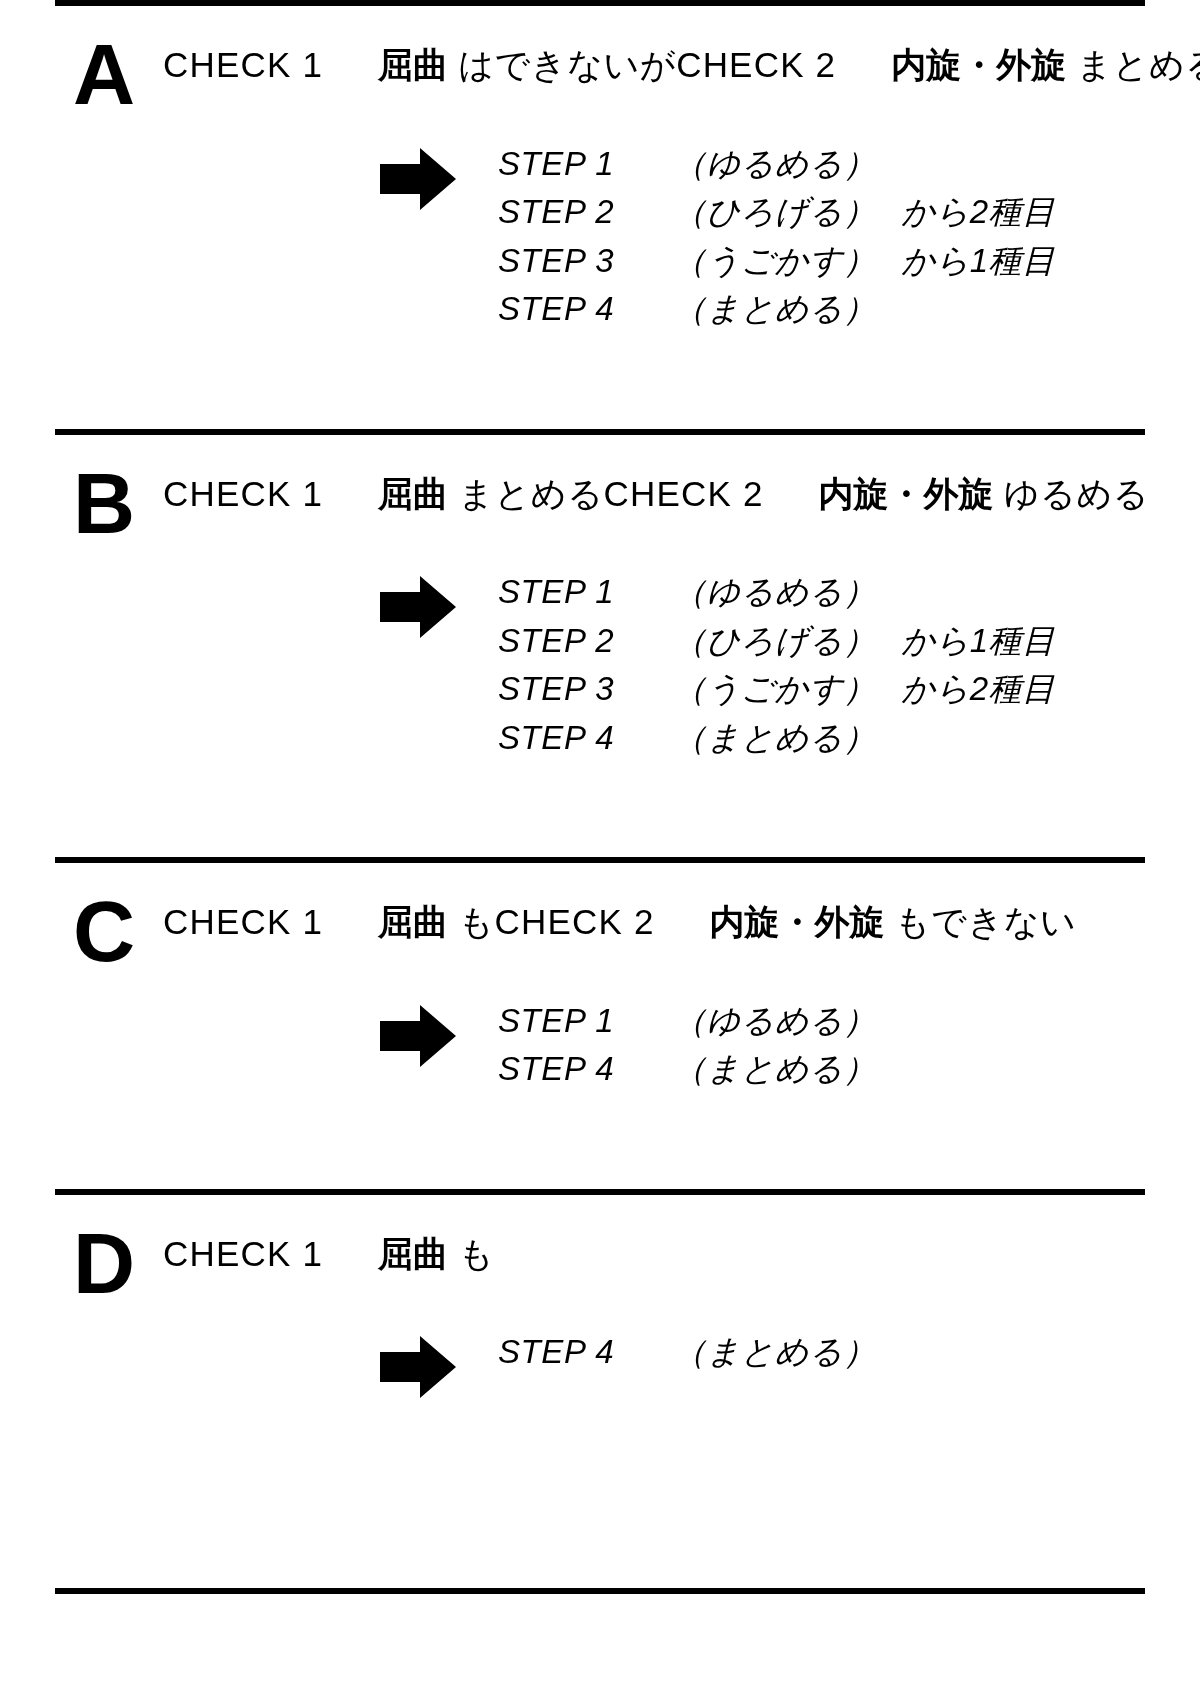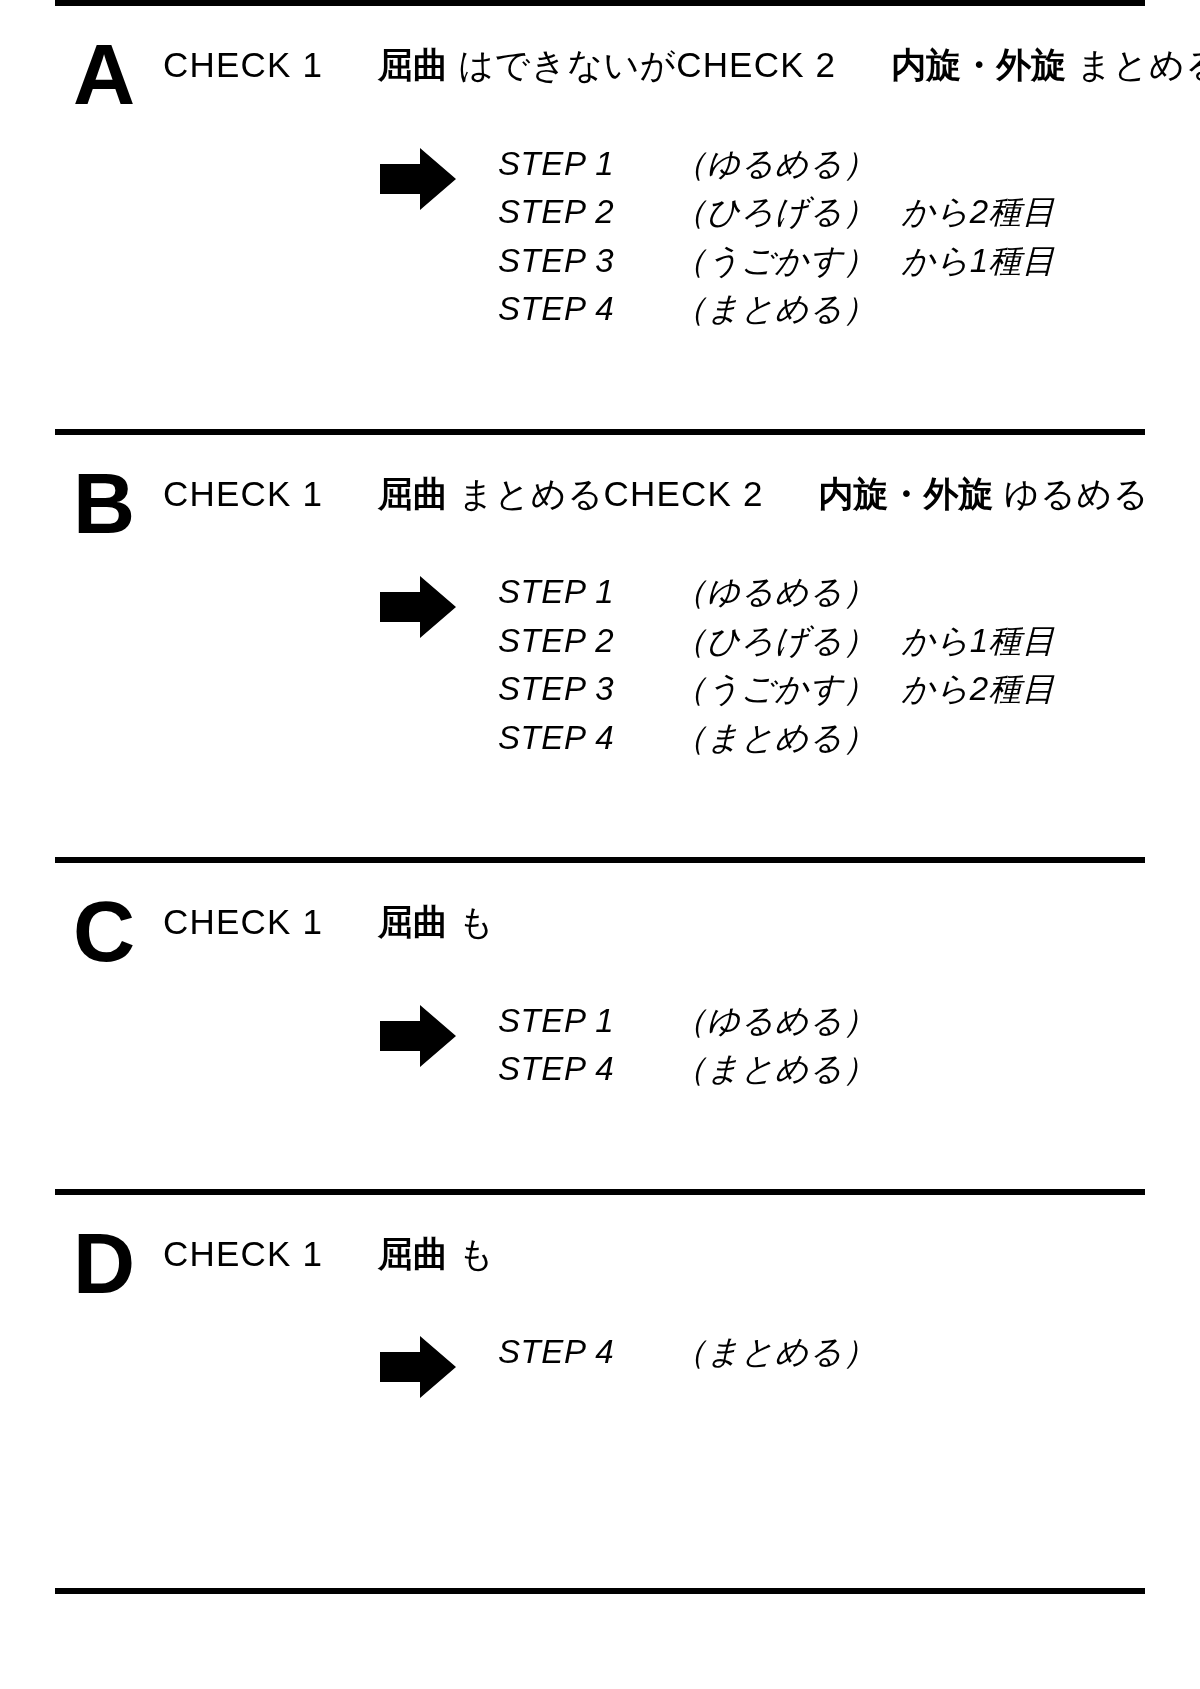--- a/index.html
+++ b/index.html
@@ -213,20 +213,23 @@
 
   <div class="rule"></div>
 
   <div class="section">
     <div class="check-block">
       <div class="section-letter">C</div>
       <div class="check-lines">
         <div class="check-line">
           <span class="check-label">CHECK 1</span><span class="check-term">屈曲</span><span class="check-tail"> も</span>
         </div>
+        <div class="check-line">
+          <span class="check-label">CHECK 2</span><span class="check-term">内旋・外旋</span><span class="check-tail"> もできない</span>
+        </div>
       </div>
     </div>
     <div class="steps-block">
       <svg class="arrow-icon" viewBox="0 0 76 62">
         <path d="M0 16 H40 V0 L76 31 L40 62 V46 H0 Z" fill="#000000"></path>
       </svg>
       <div class="steps-list">
         <div class="step-row">
           <span class="step-label">STEP 1</span><span class="step-action">（ゆるめる）</span><span class="step-note"></span>
         </div>

